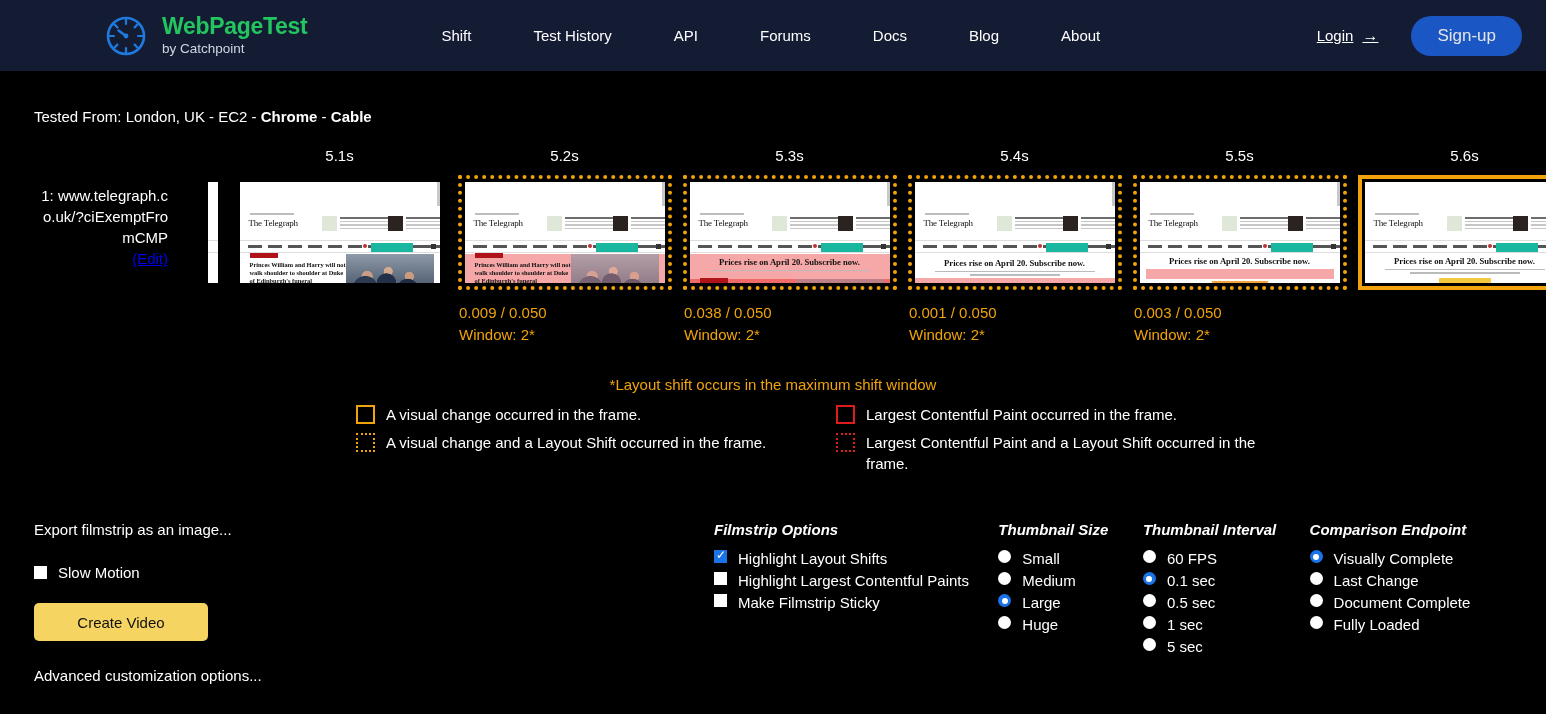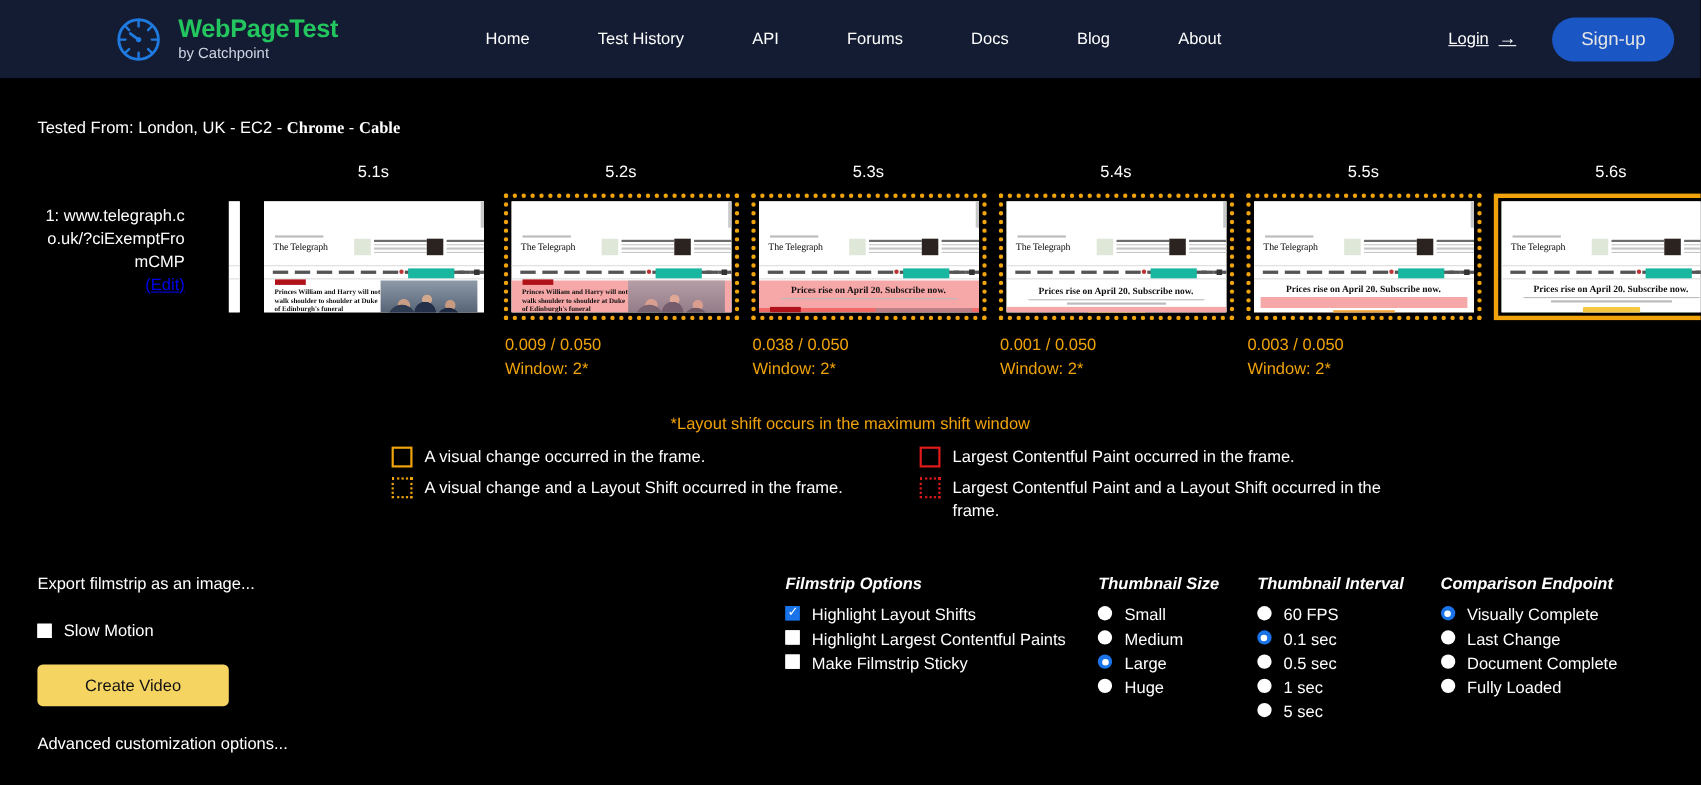--- a/index.html
+++ b/index.html
@@ -35,21 +35,21 @@
   .signup-btn{
     background:#1a56c4; color:#e5e5e5; border:none;
     border-radius:22px; height:40px; padding:0 26px;
     font-size:17px; font-family:inherit; font-weight:500; cursor:pointer;
   }
 
   
   .content{ padding:0 34px; }
 
   .tested-from{ font-size:15px; color:#fff; margin-top:37px; }
-  .tested-from b{ font-weight:bold;font-family:Liberation Serif, serif; }
+  .tested-from b{ font-weight:bold; }
 
   
   .filmstrip{ position:relative; margin-top:22px; display:flex; }
   .strip-label{
     width:140px; flex:0 0 140px;
     text-align:right; font-size:15px; line-height:21px;
     color:#fff; padding-top:38px; padding-right:6px;
     word-break:break-all;
   }
   .strip-label .edit{ display:block; }
@@ -174,21 +174,21 @@
       <line x1="22" y1="22" x2="14.5" y2="16.5" stroke="#1f7ae0" stroke-width="2.6" stroke-linecap="round"></line>
       <circle cx="22" cy="22" r="2.4" fill="#1f7ae0"></circle>
     </svg>
     <span class="brand-text">
       <span class="brand-name">WebPageTest</span>
       <span class="brand-sub">by Catchpoint</span>
     </span>
   </div>
 
   <nav class="main-nav">
-    <a class="nav-link" href="#">Home</a>
+    <a class="nav-link" href="#">Shift</a>
     <a class="nav-link" href="#">Test History</a>
     <a class="nav-link" href="#">API</a>
     <a class="nav-link" href="#">Forums</a>
     <a class="nav-link" href="#">Docs</a>
     <a class="nav-link" href="#">Blog</a>
     <a class="nav-link" href="#">About</a>
   </nav>
 
   <div class="header-right">
     <a class="login-link" href="#">

